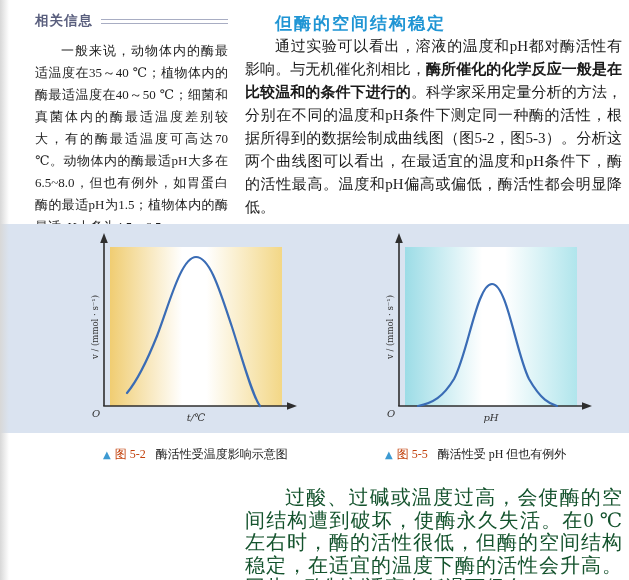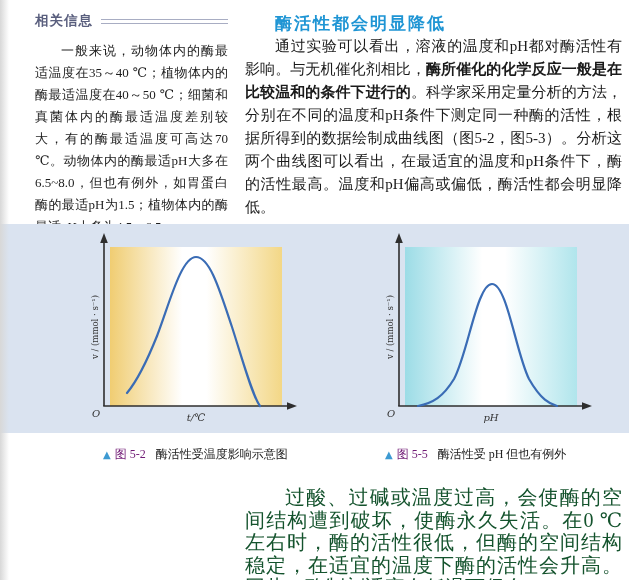--- a/index.html
+++ b/index.html
@@ -69,38 +69,38 @@
   .olab { font-size:10px; font-style:italic; }
   
   .caption {
     position:absolute; top:446px; height:16px;
     font-size:12px; white-space:nowrap;
   }
   #cap-fig2 { left:103px; }
   #cap-fig3 { left:385px; }
   .caption .tri { color:#3d9ad2; font-size:10px; margin-right:4px;
     font-family:"DejaVu Sans",sans-serif; }
-  .caption .fig-label { color:#701a75; margin-right:10px; }
+  .caption .fig-label { color:#c2410c; margin-right:10px; }
   .caption .cap-text { color:#222222; }
 </style>
 </head>
 <body>
 
 <div class="edge-shadow"></div>
 
 <aside class="sidebar">
   <div class="sidebar-head">
     <span class="title">相关信息</span>
     <span class="dbl-line"></span>
   </div>
   <p class="sidebar-body">一般来说，动物体内的酶最适温度在35～40 ℃；植物体内的酶最适温度在40～50 ℃；细菌和真菌体内的酶最适温度差别较大，有的酶最适温度可高达70 ℃。动物体内的酶最适pH大多在6.5~8.0，但也有例外，如胃蛋白酶的最适pH为1.5；植物体内的酶最适pH大多为4.5～6.5。</p>
 </aside>
 
 <main class="main">
-  <h1 class="main-heading">酶活性都会明显降低</h1>
+  <h1 class="main-heading">但酶的空间结构稳定</h1>
   <p class="para1"><span>通过实验可以看出，溶液的温度和pH都对酶活性有影响。与无机催化剂相比，</span><span class="bold-run">酶所催化的化学反应一般是在比较温和的条件下进行的</span><span>。科学家采用定量分析的方法，分别在不同的温度和pH条件下测定同一种酶的活性，根据所得到的数据绘制成曲线图（图5-2，图5-3）。分析这两个曲线图可以看出，在最适宜的温度和pH条件下，酶的活性最高。温度和pH偏高或偏低，酶活性都会明显降低。</span></p>
 </main>
 
 <div class="band"></div>
 
 <svg id="fig2-svg" class="chart" width="215" height="196" viewBox="0 0 215 196">
   <defs>
     <linearGradient id="goldGrad" x1="0" y1="0" x2="1" y2="0">
       <stop offset="0" stop-color="#f0cd72"></stop>
       <stop offset="0.42" stop-color="#ffffff"></stop>

